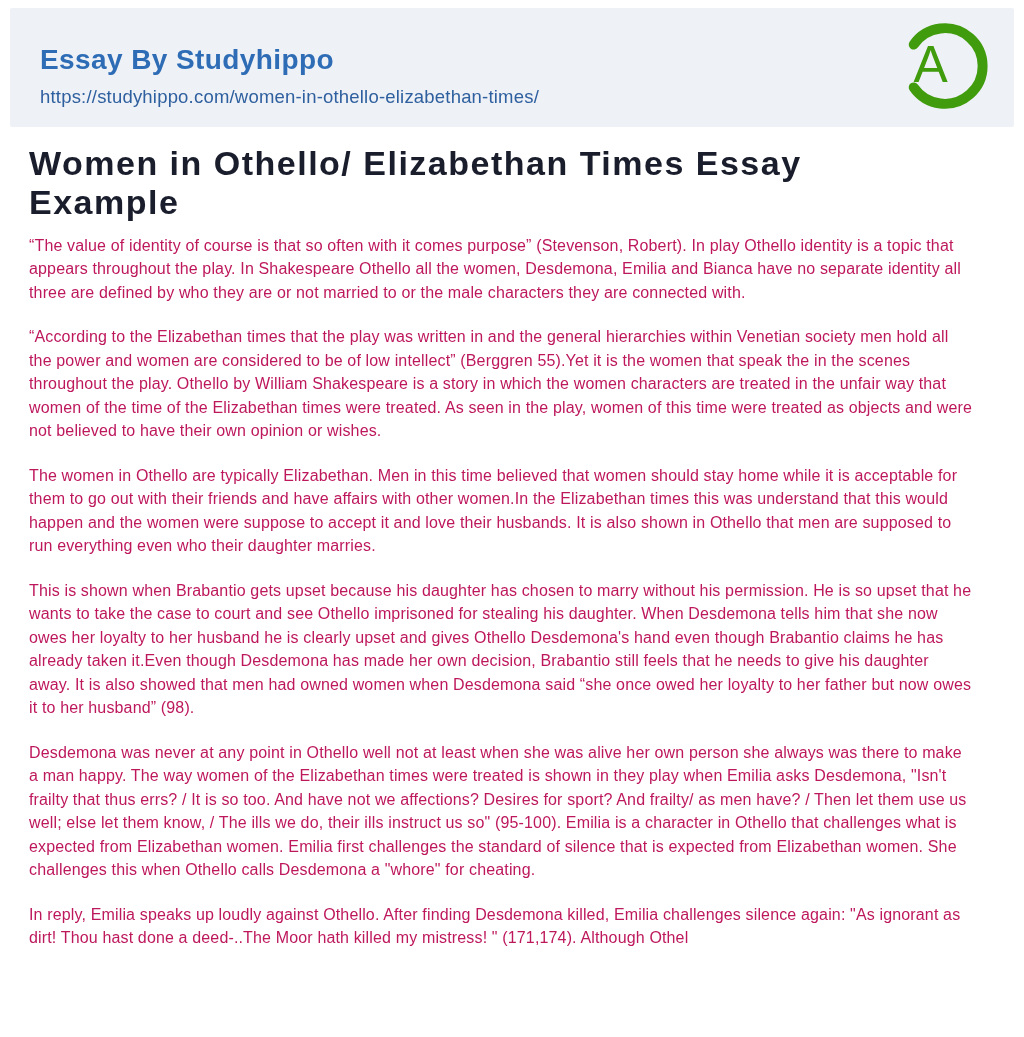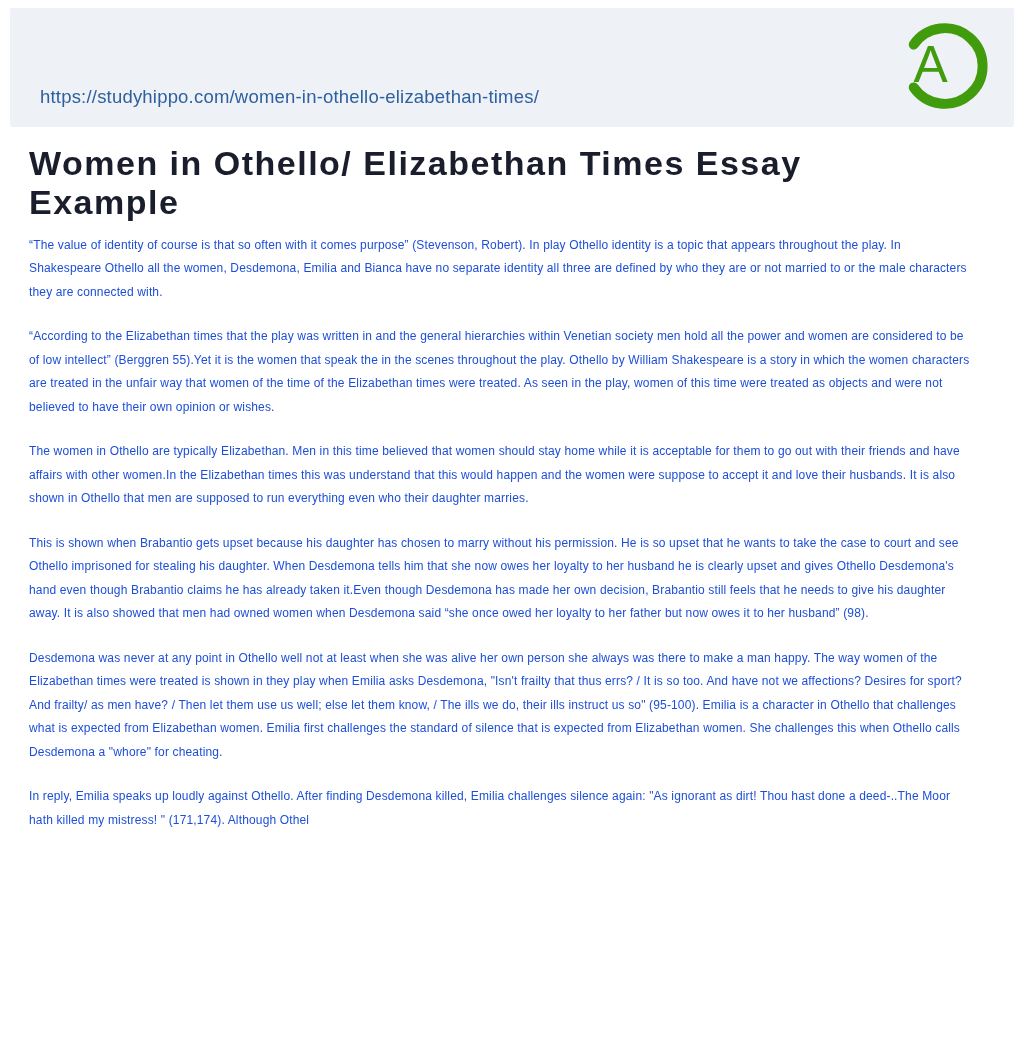--- a/index.html
+++ b/index.html
@@ -59,34 +59,35 @@
   h1.essay-title {
     font-size: 34px;
     font-weight: 800;
     line-height: 1.14;
     letter-spacing: 1.5px;
     color: #1a1d2c;
     max-width: 870px;
     margin-bottom: 12px;
   }
   .essay-body p {
-    font-size: 12px;
+    font-size: 16px;
     line-height: 23.5px;
     letter-spacing: 0.15px;
-    color: #1d4ed8;
+    color: #be185d;
     max-width: 944px;
     margin-bottom: 21px;
   }
 </style>
 </head>
 <body>
 
 <div class="page">
 
   <header class="header-card">
+    <div class="brand">Essay By Studyhippo</div>
     <div class="url">https://studyhippo.com/women-in-othello-elizabethan-times/</div>
     <div class="logo">
       <svg viewBox="0 0 100 100">
         <path d="M 15.2 26.2 A 42 42 0 1 1 15.2 73.8" fill="none" stroke="#409c0d" stroke-width="11" stroke-linecap="round"></path>
         <text x="34" y="68" text-anchor="middle" font-size="57" fill="#409c0d">A</text>
       </svg>
     </div>
   </header>
 
   <main>

